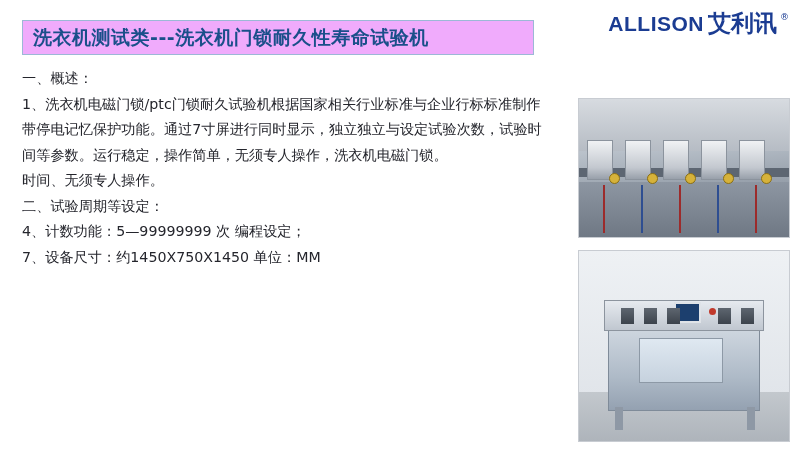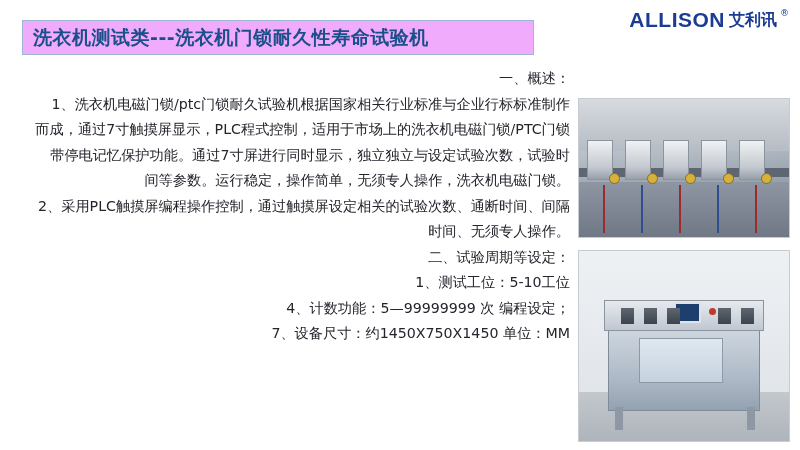--- a/index.html
+++ b/index.html
@@ -12,21 +12,20 @@
     background: #ffffff;
     font-family: "DejaVu Sans", sans-serif;
     overflow: hidden;
     position: relative;
   }
   .page {
     position: relative;
     width: 800px;
     height: 321px;
     box-sizing: border-box;
-    text-align: right;
   }
 
   
   .brand {
     position: absolute;
     top: 8px;
     right: 10px;
     display: flex;
     align-items: center;
     gap: 4px;
@@ -34,21 +33,21 @@
   .brand-text {
     color: #1b3c92;
     font-weight: bold;
     font-size: 21px;
     letter-spacing: 0.5px;
     font-family: "Liberation Sans", sans-serif;
   }
   .brand-cn {
     color: #1b3c92;
     font-weight: bold;
-    font-size: 16px;
+    font-size: 23px;
     font-family: "DejaVu Sans", sans-serif;
   }
   .brand-reg {
     color: #1b3c92;
     font-size: 9px;
     vertical-align: super;
     position: relative;
     top: -7px;
     left: -1px;
   }
@@ -231,27 +230,24 @@
     <span class="brand-reg">®</span>
   </div>
 
   <div class="title-box">
     <span class="title-text">洗衣机测试类---洗衣机门锁耐久性寿命试验机</span>
   </div>
 
   <div class="body-text">
     <p>一、概述：</p>
     <p>1、洗衣机电磁门锁/ptc门锁耐久试验机根据国家相关行业标准与企业行标标准制作</p>
-    <p>而成，通过7寸触摸屏显示，PLC程式控制，适用于市场上的洗衣机电磁门锁/PTC门锁</p>
     <p>带停电记忆保护功能。通过7寸屏进行同时显示，独立独立与设定试验次数，试验时</p>
     <p>间等参数。运行稳定，操作简单，无须专人操作，洗衣机电磁门锁。</p>
-    <p>2、采用PLC触摸屏编程操作控制，通过触摸屏设定相关的试验次数、通断时间、间隔</p>
     <p>时间、无须专人操作。</p>
     <p>二、试验周期等设定：</p>
-    <p>1、测试工位：5-10工位</p>
     <p>4、计数功能：5—99999999 次 编程设定；</p>
     <p>7、设备尺寸：约1450X750X1450   单位：MM</p>
   </div>
 
   <div class="photo photo-top">
     <div class="t-bg-top"></div>
     <div class="t-bg-bottom"></div>
     <div class="t-rail"></div>
 
     <div class="t-fixture" style="left:8px;"></div>

